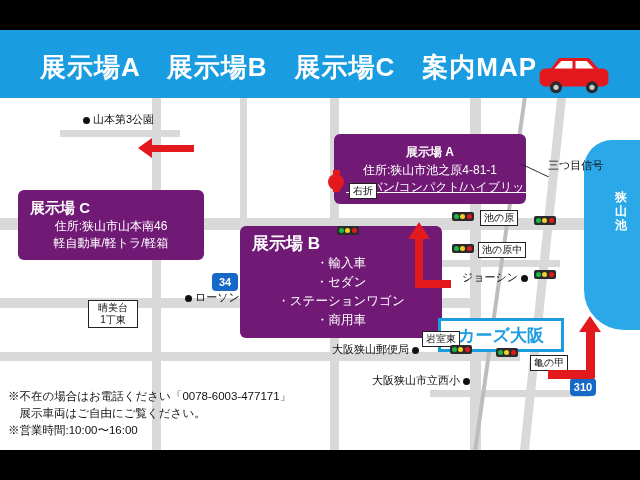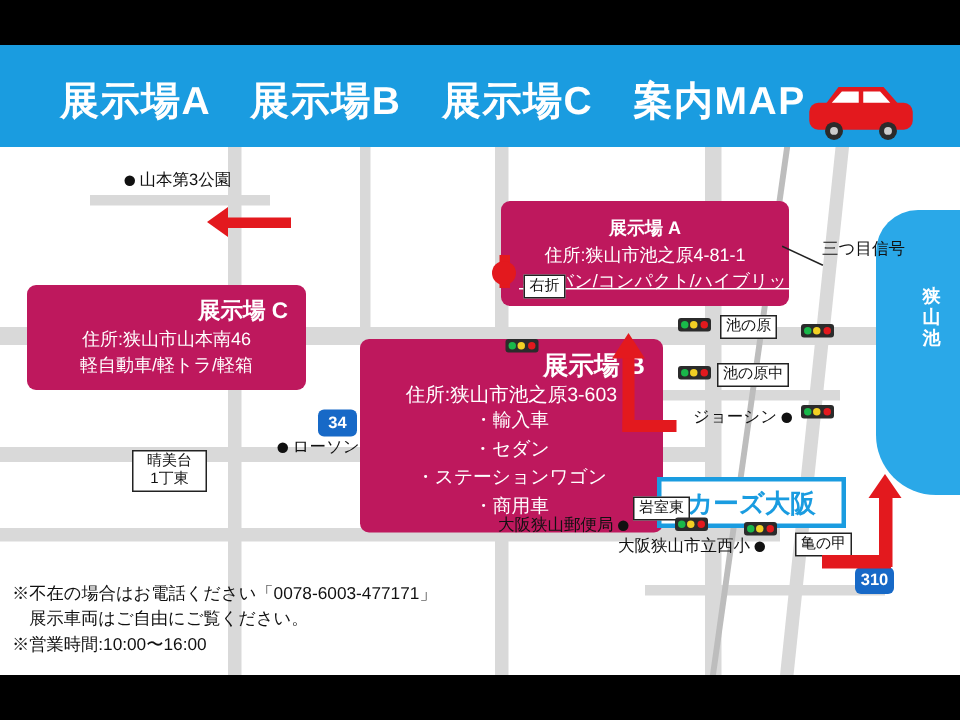--- a/index.html
+++ b/index.html
@@ -15,23 +15,23 @@
 
   
   .lake{position:absolute;right:0;top:110px;width:56px;height:190px;background:#2aa8e8;
         border-radius:28px 0 0 40px;}
   .lake-label{position:absolute;right:8px;top:160px;width:22px;color:#fff;font-size:12px;font-weight:bold;
               line-height:14px;text-align:center;}
   .road{position:absolute;background:#d9d9d9;}
   .rail{position:absolute;background:#bdbdbd;}
 
   
-  .redbox{position:absolute;background:#be185d;color:#fff;border-radius:6px;padding:8px 12px;
+  .redbox{position:absolute;background:#701a75;color:#fff;border-radius:6px;padding:8px 12px;
           box-sizing:border-box;}
-  .redbox .ttl{font-weight:bold;font-size:15px;text-align:right;line-height:20px;}
+  .redbox .ttl{font-weight:bold;font-size:15px;text-align:left;line-height:20px;}
   .redbox .ln{font-size:12px;line-height:17px;white-space:nowrap;}
   .redbox .ln.c{text-align:center;}
   .redbox .bul{font-size:12.5px;line-height:19px;text-align:center;}
 
   .boxA{left:334px;top:104px;width:192px;}
   .boxA .ttl{font-size:12px;text-align:center;}
   .boxB{left:240px;top:196px;width:202px;}
   .boxC{left:18px;top:160px;width:186px;}
 
   
@@ -95,21 +95,20 @@
     </div>
 
     <div class="redbox boxA">
       <div class="ttl">展示場 A</div>
       <div class="ln c">住所:狭山市池之原4-81-1</div>
       <div class="ln c" style="text-decoration:underline;">ミニバン/コンパクト/ハイブリッド</div>
     </div>
 
     <div class="redbox boxB">
       <div class="ttl" style="font-size:17px;">展示場 B</div>
-      <div class="ln c" style="font-size:13px;">住所:狭山市池之原3-603</div>
       <div class="bul">・輸入車</div>
       <div class="bul">・セダン</div>
       <div class="bul">・ステーションワゴン</div>
       <div class="bul">・商用車</div>
     </div>
 
     <div class="redbox boxC">
       <div class="ttl">展示場 C</div>
       <div class="ln c">住所:狭山市山本南46</div>
       <div class="ln c">軽自動車/軽トラ/軽箱</div>
@@ -128,21 +127,21 @@
       <div>晴美台</div>
       <div>1丁東</div>
     </div>
     <div style="position:absolute;left:548px;top:128px;font-size:11px;color:#111;">三つ目信号</div>
     <div class="thin-line" style="left:520px;top:140px;width:30px;transform:rotate(25deg);"></div>
 
     <div class="place" style="left:80px;top:82px;"><span class="dot"></span><span>山本第3公園</span></div>
     <div class="place" style="left:182px;top:260px;"><span class="dot"></span><span>ローソン</span></div>
     <div class="place" style="left:462px;top:240px;"><span>ジョーシン</span><span class="dot"></span></div>
     <div class="place" style="left:332px;top:312px;"><span>大阪狭山郵便局</span><span class="dot"></span></div>
-    <div class="place" style="left:372px;top:326px;margin-left:40px;"><span>大阪狭山市立西小</span><span class="dot"></span></div>
+    <div class="place" style="left:372px;top:343px;"><span>大阪狭山市立西小</span><span class="dot"></span></div>
 
     <div class="signal" style="left:337px;top:196px;">
         <i class="s1"></i>
         <i class="s2"></i>
         <i class="s3"></i>
       </div>
     <div class="signal" style="left:452px;top:182px;">
         <i class="s1"></i>
         <i class="s2"></i>
         <i class="s3"></i>

